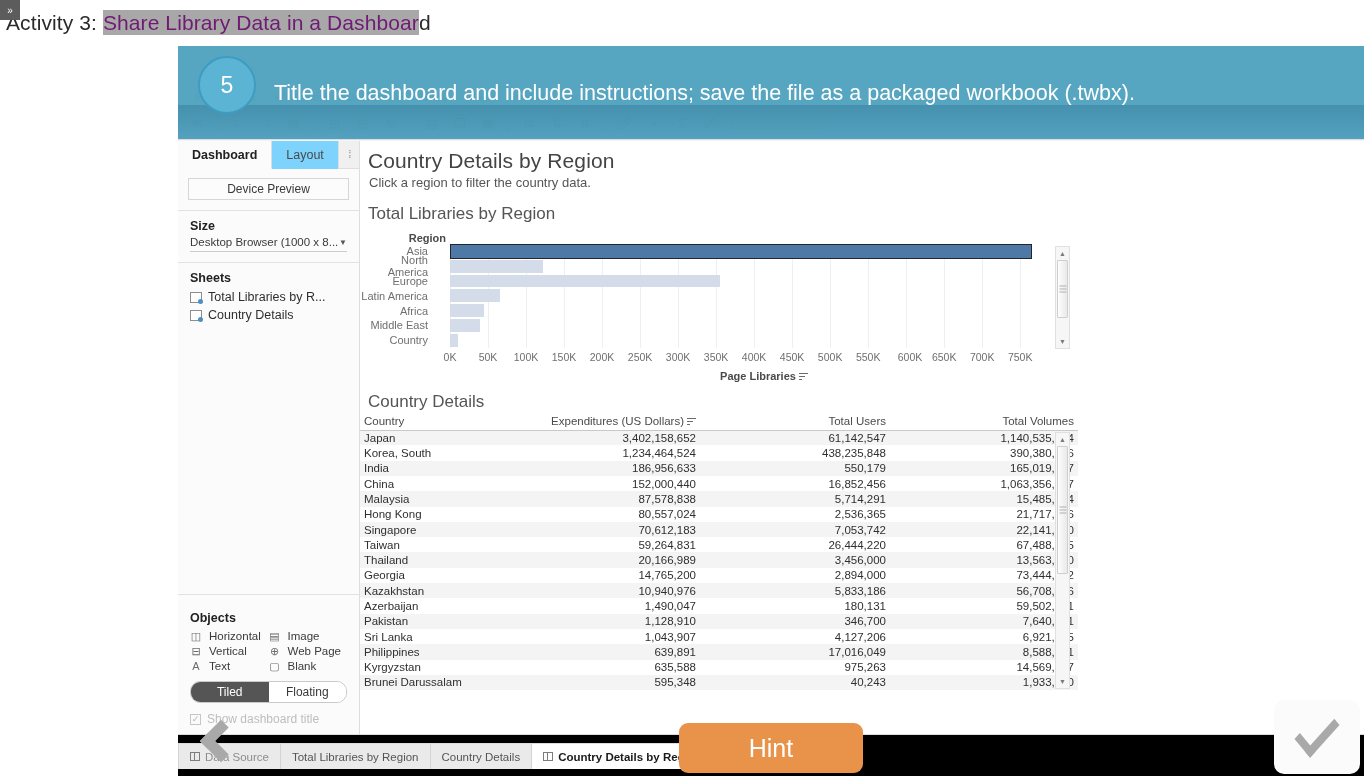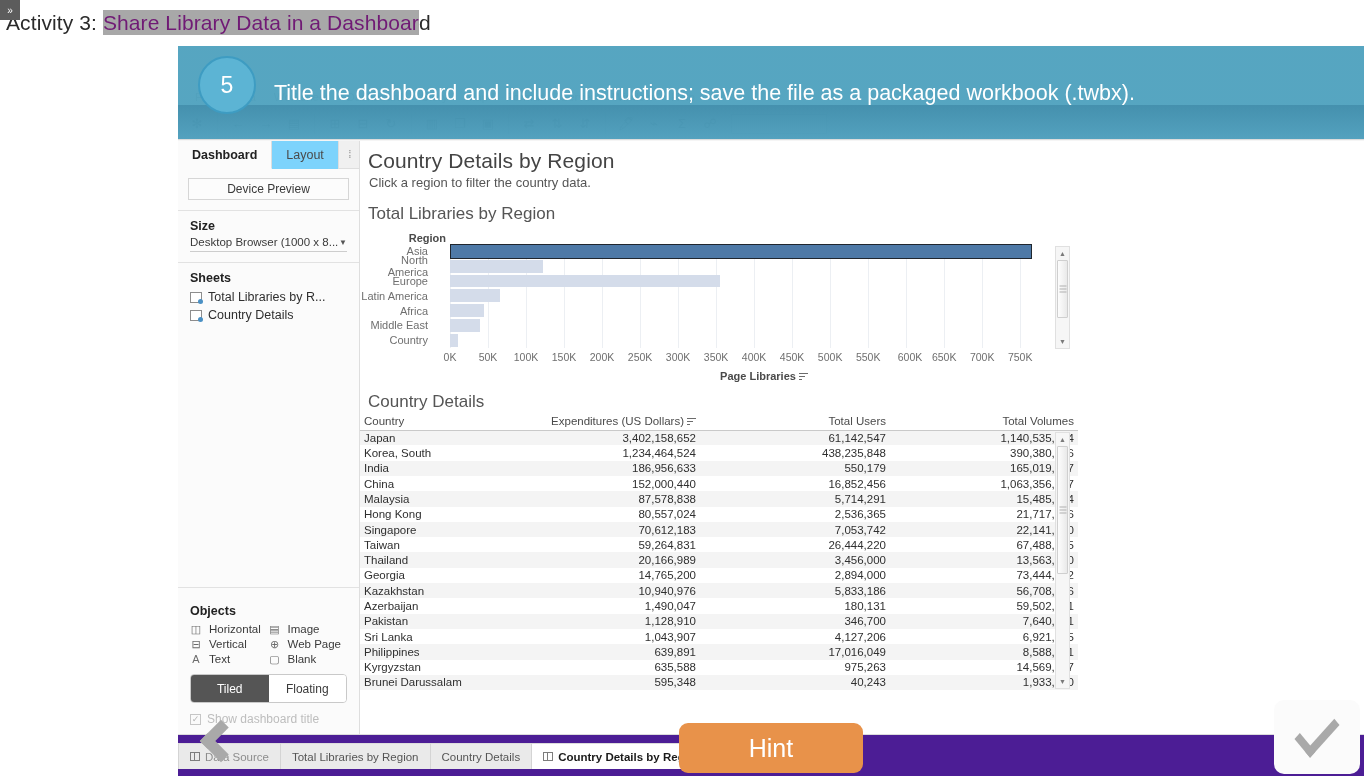--- a/index.html
+++ b/index.html
@@ -97,21 +97,21 @@
 
   
   .objects {
     position: absolute; left: 0; right: 0; bottom: 0; padding: 8px 0 0 0;
     border-top: 1px solid #e2e2e2; background: #fbfbfb;
   }
   .obj-grid { display: grid; grid-template-columns: 1fr 1fr; gap: 3px 0; padding: 2px 12px 0 12px; }
   .obj { display: flex; align-items: center; gap: 7px; font-size: 11.5px; color: #3a3a3a; }
   .obj-ico { width: 12px; height: 12px; display:flex; align-items:center; justify-content:center; color:#6b6b6b; font-size:11px;}
   .seg {
-    display: flex; margin: 9px 12px 0 12px; height: 29px; border: 1px solid #c9c9c9; border-radius: 4px; overflow: hidden;
+    display: flex; margin: 9px 12px 0 12px; height: 22px; border: 1px solid #c9c9c9; border-radius: 10px; overflow: hidden;
   }
   .seg > div { flex: 1; display: flex; align-items: center; justify-content: center; font-size: 12px; color: #3a3a3a; background: #fff;}
   .seg > div.on { background: #555; color: #fff; }
   .chk-row { display: flex; align-items: center; gap: 6px; padding: 9px 12px 8px 12px; font-size: 12px; color: #bdbdbd; }
   .chk { width: 11px; height: 11px; border: 1px solid #c6c6c6; background:#fafafa; display:flex;align-items:center;justify-content:center;font-size:9px;color:#b5b5b5;}
 
   
   .canvas {
     position: absolute; left: 182px; top: 95px; right: 0; bottom: 42px;
     background: #ffffff; overflow: hidden;
@@ -163,21 +163,21 @@
   }
   .tbl th.l { text-align: left; } .tbl th.r { text-align: right; }
   .tbl td { padding: 1px 4px; height: 15.3px; }
   .tbl td.l { text-align: left; } .tbl td.r { text-align: right; }
   .tbl tbody tr:nth-child(odd) { background: #f4f4f4; }
   .tbl tbody tr:nth-child(even) { background: #ffffff; }
 
   
   .statusbar {
     position: absolute; left: 0; right: 0; bottom: 0; height: 42px;
-    background: #4c1d95; border-top: 1px solid #dcdcdc;
+    background: #000000; border-top: 1px solid #dcdcdc;
   }
   .tabstrip { position: absolute; left: 0; top: 8px; height: 26px; display: flex; align-items: stretch; }
   .tabstrip .tb {
     display: flex; align-items: center; gap: 5px; padding: 0 11px; font-size: 11.5px; color: #555;
     background: #eaeaea; border-right: 1px solid #d4d4d4; border-top:1px solid #dcdcdc;
   }
   .tabstrip .tb.active { background: #ffffff; color: #1a1a1a; font-weight: bold; }
   .tabstrip .tb.src { color: #8d8d8d; border-left:1px solid #d4d4d4;}
   .mini-ico { width: 10px; height: 9px; border: 1px solid #7d7d7d; display:inline-block; position:relative;}
   .mini-ico::before{content:"";position:absolute;left:3px;top:-1px;bottom:-1px;width:1px;background:#7d7d7d;}

